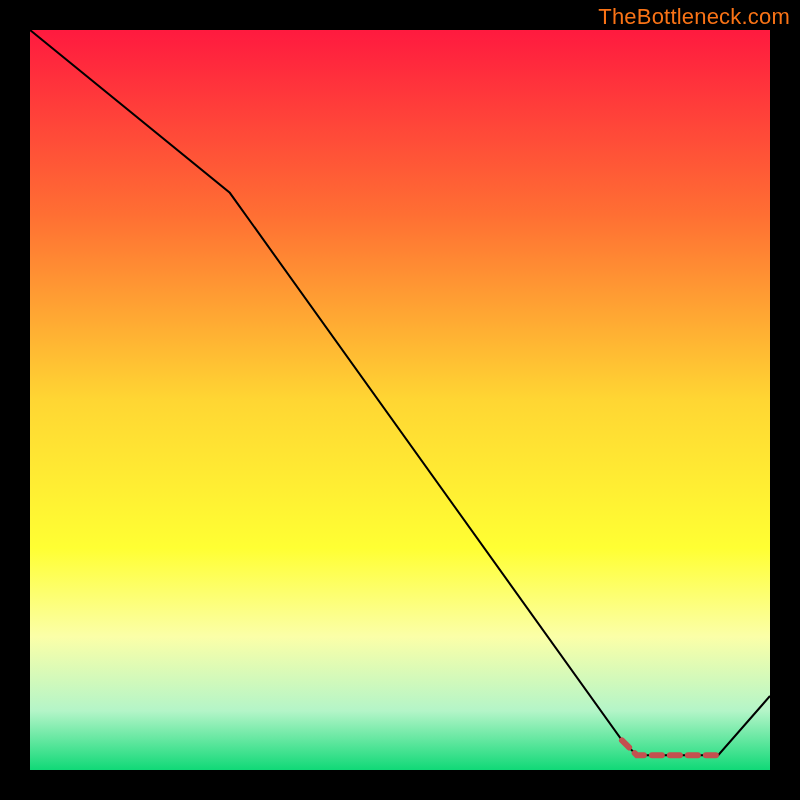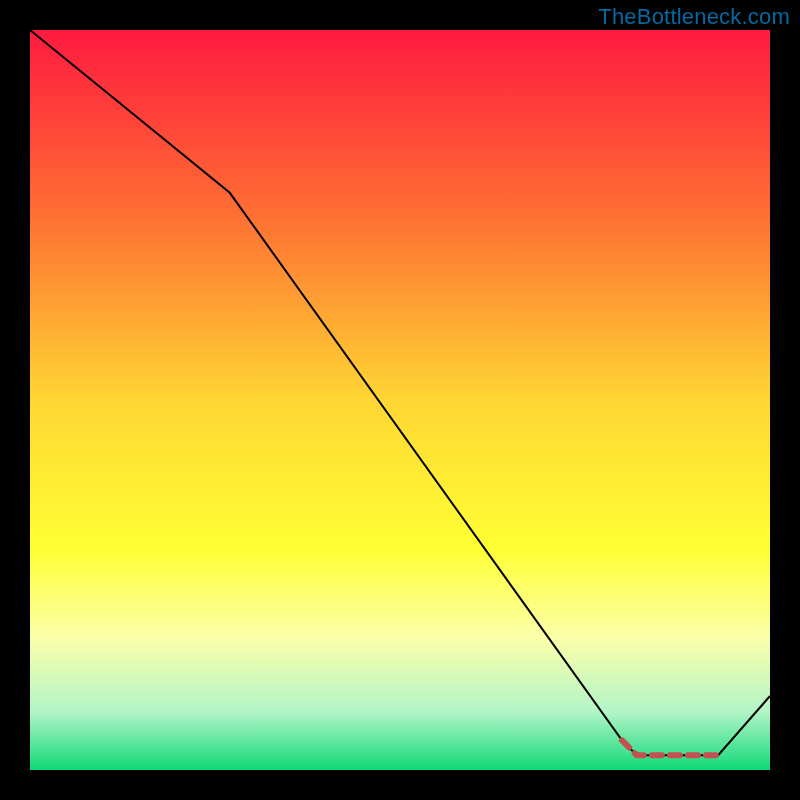--- a/index.html
+++ b/index.html
@@ -14,21 +14,21 @@
   .frame {
     position: relative;
     width: 800px;
     height: 800px;
     background: #000;
   }
   .watermark {
     position: absolute;
     top: 4px;
     right: 10px;
-    color: #0369a1;
+    color: #f97316;
     font-size: 22px;
     font-weight: 500;
     letter-spacing: 0.2px;
   }
   .plot {
     position: absolute;
     left: 30px;
     top: 30px;
     width: 740px;
     height: 740px;

